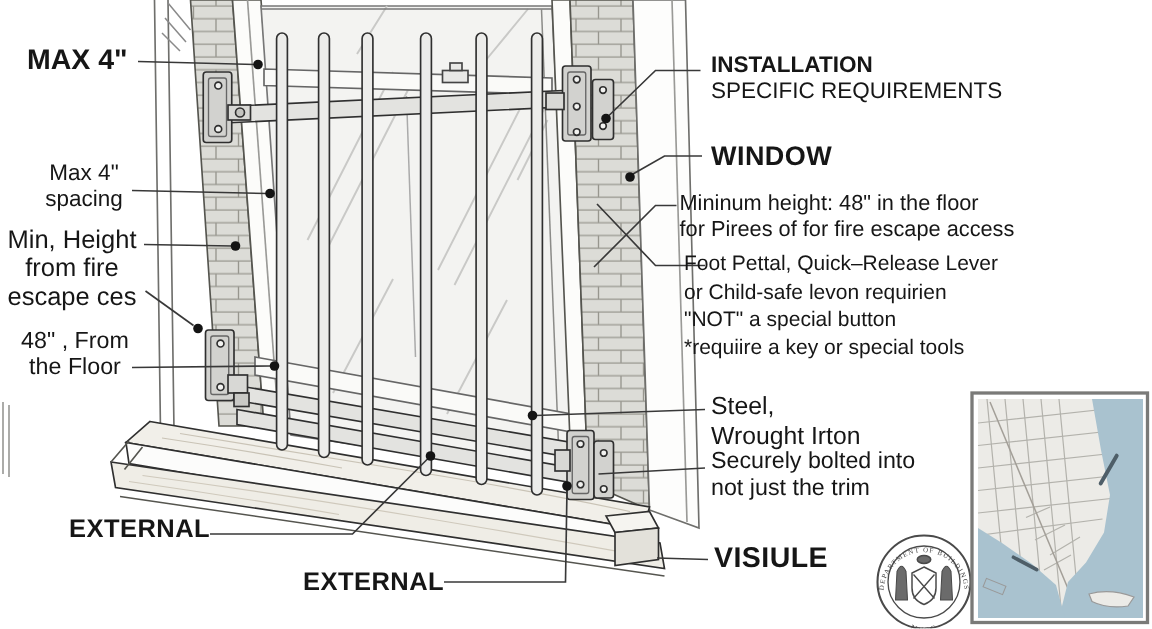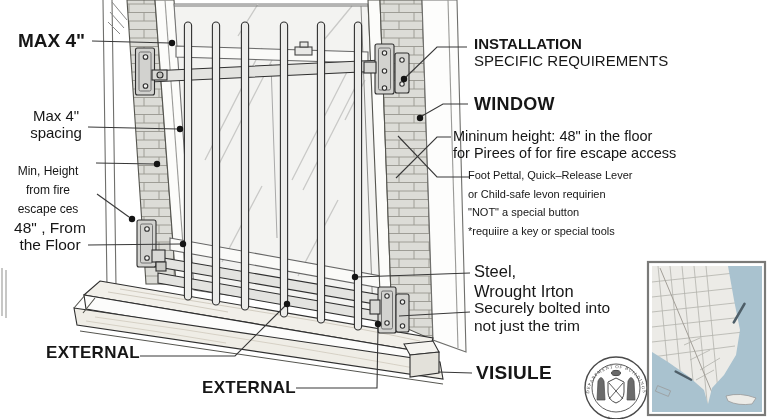--- a/index.html
+++ b/index.html
@@ -195,34 +195,34 @@
       <rect width="2.6" height="24" rx="1.3" fill="#4e5e68" transform="translate(744,302) rotate(30)"></rect>
       <rect width="2.4" height="20" rx="1.2" fill="#4e5e68" transform="translate(674,372) rotate(-62)"></rect>
     </g>
     <rect x="648" y="262" width="117" height="153" fill="none" stroke="#7a7a78" stroke-width="2.2"></rect>
   </g>
 </svg>
 
 <div class="lbl b" style="left:18px;top:30px;font-size:19px;">MAX 4"</div>
 <div class="lbl ctr" style="left:26px;top:107px;width:60px;font-size:15px;">Max 4"
 spacing</div>
-<div class="lbl ctr" style="left:4px;top:162px;width:88px;font-size:12px;line-height:19px;">Min, Height
+<div class="lbl ctr" style="left:4px;top:150px;width:88px;font-size:17px;line-height:19px;">Min, Height
 from fire
 escape ces</div>
 <div class="lbl ctr" style="left:8px;top:219px;width:84px;font-size:15.5px;line-height:17px;">48" , From
 the Floor</div>
 <div class="lbl b" style="left:46px;top:343px;font-size:17px;letter-spacing:0.3px;">EXTERNAL</div>
 <div class="lbl b" style="left:202px;top:378px;font-size:17px;letter-spacing:0.3px;">EXTERNAL</div>
 
 <div class="lbl" style="left:474px;top:35px;font-size:15px;line-height:17px;"><span class="b">INSTALLATION</span>
 <span>SPECIFIC REQUIREMENTS</span></div>
 <div class="lbl b" style="left:474px;top:94px;font-size:18px;letter-spacing:0.3px;">WINDOW</div>
 <div class="lbl" style="left:453px;top:128px;font-size:14.5px;line-height:16.5px;">Mininum height: 48" in the floor
 for Pirees of for fire escape access</div>
-<div class="lbl" style="left:468px;top:166px;font-size:11px;line-height:18.5px;">Foot Pettal, Quick–Release Lever
+<div class="lbl" style="left:456px;top:166px;font-size:14px;line-height:18.5px;">Foot Pettal, Quick–Release Lever
 or Child-safe levon requirien
 "NOT" a special button
  *requiire a key or special tools</div>
 <div class="lbl" style="left:474px;top:261px;font-size:16.5px;line-height:20px;">Steel,
 Wrought Irton</div>
 <div class="lbl b" style="left:476px;top:362px;font-size:19px;letter-spacing:0.3px;">VISIULE</div>
 <div class="lbl" style="left:474px;top:299px;font-size:15.5px;line-height:18px;">Securely bolted into
 not just the trim</div>
 
 </div>

